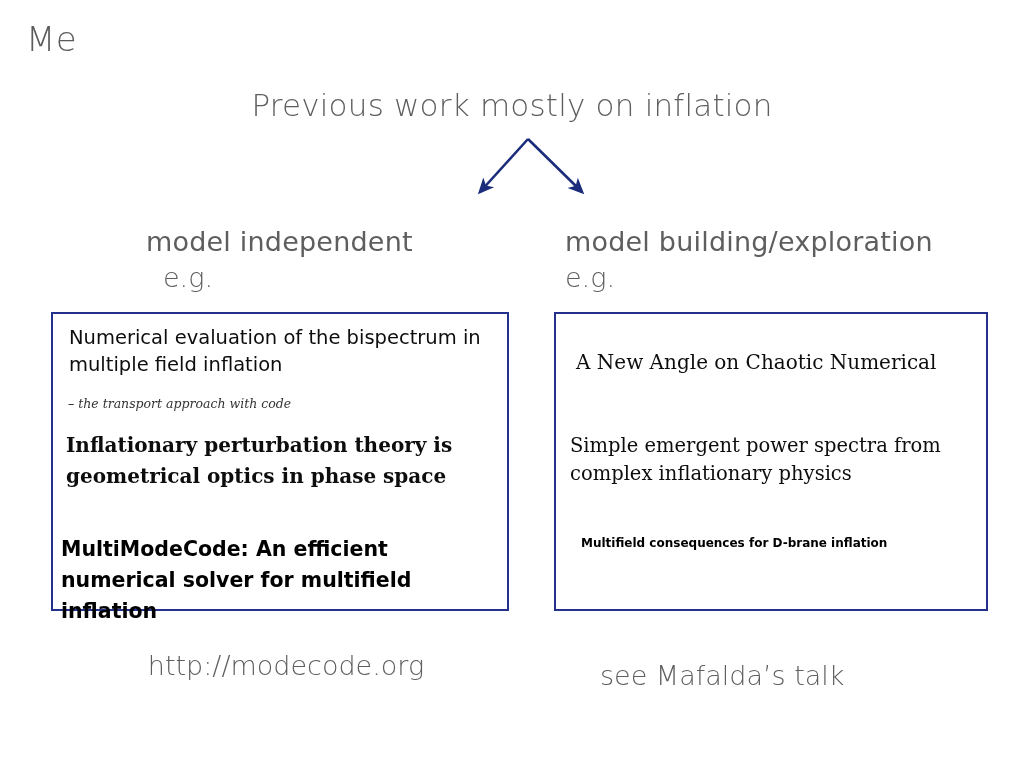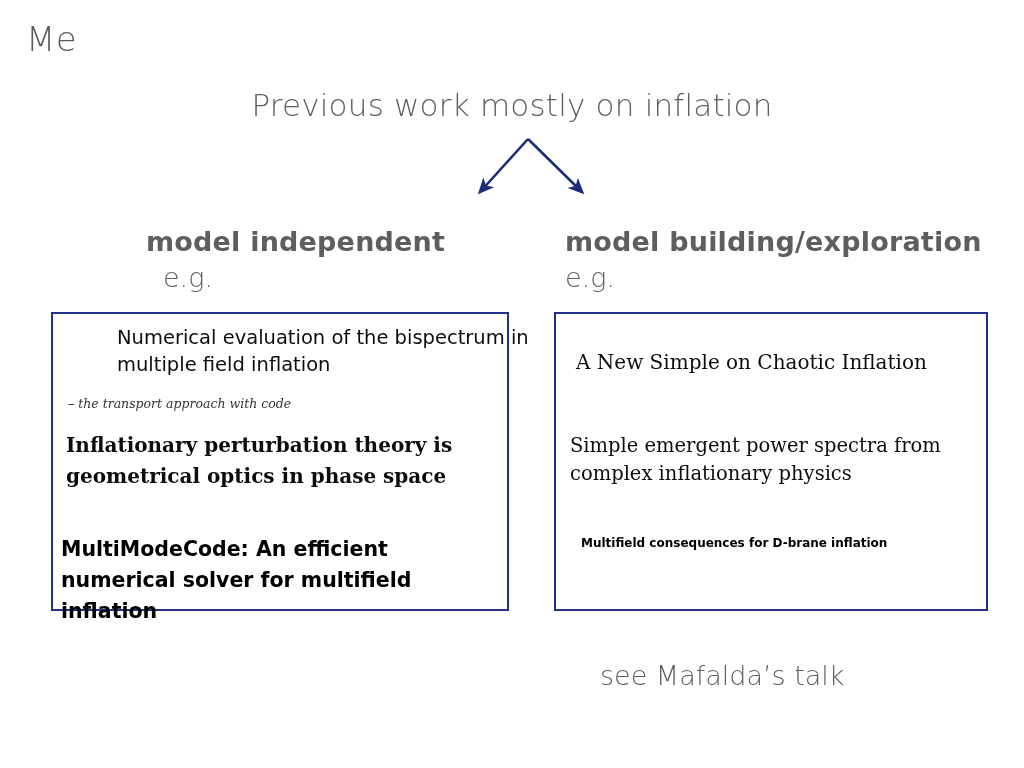--- a/index.html
+++ b/index.html
@@ -52,21 +52,21 @@
   #branch-arrows {
     left: 455px;
     top: 130px;
     width: 150px;
     height: 80px;
   }
 
   
   .column-heading {
     font-family: "DejaVu Sans", sans-serif;
-    font-weight: 700;
+    font-weight: 400;
     font-size: 27px;
     line-height: 36px;
     letter-spacing: 0.2px;
     color: #5e5e5e;
     white-space: nowrap;
   }
   #heading-left  { left: 146px; top: 224px; }
   #heading-right { left: 565px; top: 224px; }
   .column-eg {
     font-family: "DejaVu Sans", sans-serif;
@@ -109,21 +109,21 @@
     font-weight: 400;
     color: #333333;
   }
   .paper-sans-bold {
     font-family: "DejaVu Sans", sans-serif;
     font-weight: 700;
     color: #000000;
   }
 
   
-  #lp1 { left: 69px;  top: 324px; width: 430px; font-size: 19.5px; line-height: 27px; margin-left: 48px; }
+  #lp1 { left: 69px;  top: 324px; width: 430px; font-size: 19.5px; line-height: 27px; }
   #lp1-sub { left: 68px; top: 396px; font-size: 12.5px; line-height: 16px; }
   #lp2 { left: 66px;  top: 430px; width: 430px; font-size: 20px; line-height: 31px; }
   #lp3 { left: 61px;  top: 534px; width: 445px; font-size: 20.5px; line-height: 31px; }
 
   
   #rp1 { left: 576px; top: 348px; width: 410px; font-size: 20px; line-height: 29px; }
   #rp2 { left: 570px; top: 432px; width: 415px; font-size: 19.5px; line-height: 28px; }
   #rp3 { left: 581px; top: 526px; width: 400px; font-size: 12px; line-height: 35px; }
 
   
@@ -172,22 +172,23 @@
 
 <div class="abs paper-box" id="paper-box-left"></div>
 
 <div class="abs paper-sans" id="lp1">Numerical evaluation of the bispectrum in multiple field inflation</div>
 <div class="abs paper-serif-italic" id="lp1-sub">– the transport approach with code</div>
 <div class="abs paper-serif-bold" id="lp2">Inflationary perturbation theory is geometrical optics in phase space</div>
 <div class="abs paper-sans-bold" id="lp3">MultiModeCode:  An efficient numerical solver for multifield inflation</div>
 
 <div class="abs paper-box" id="paper-box-right"></div>
 
-<div class="abs paper-serif" id="rp1">A New Simple on Chaotic Inflation</div>
+<div class="abs paper-serif" id="rp1">A New Angle on Chaotic Numerical</div>
 <div class="abs paper-serif" id="rp2">Simple emergent power spectra from complex inflationary physics</div>
 <div class="abs paper-sans-bold" id="rp3">Multifield consequences for D-brane inflation</div>
 
 <div class="abs footnote" id="footnote-left">
+  <div>http://modecode.org</div>
 </div>
 
 <div class="abs footnote" id="footnote-right">
   <div>see Mafalda’s talk</div>
 </div>
 
 </body></html>

